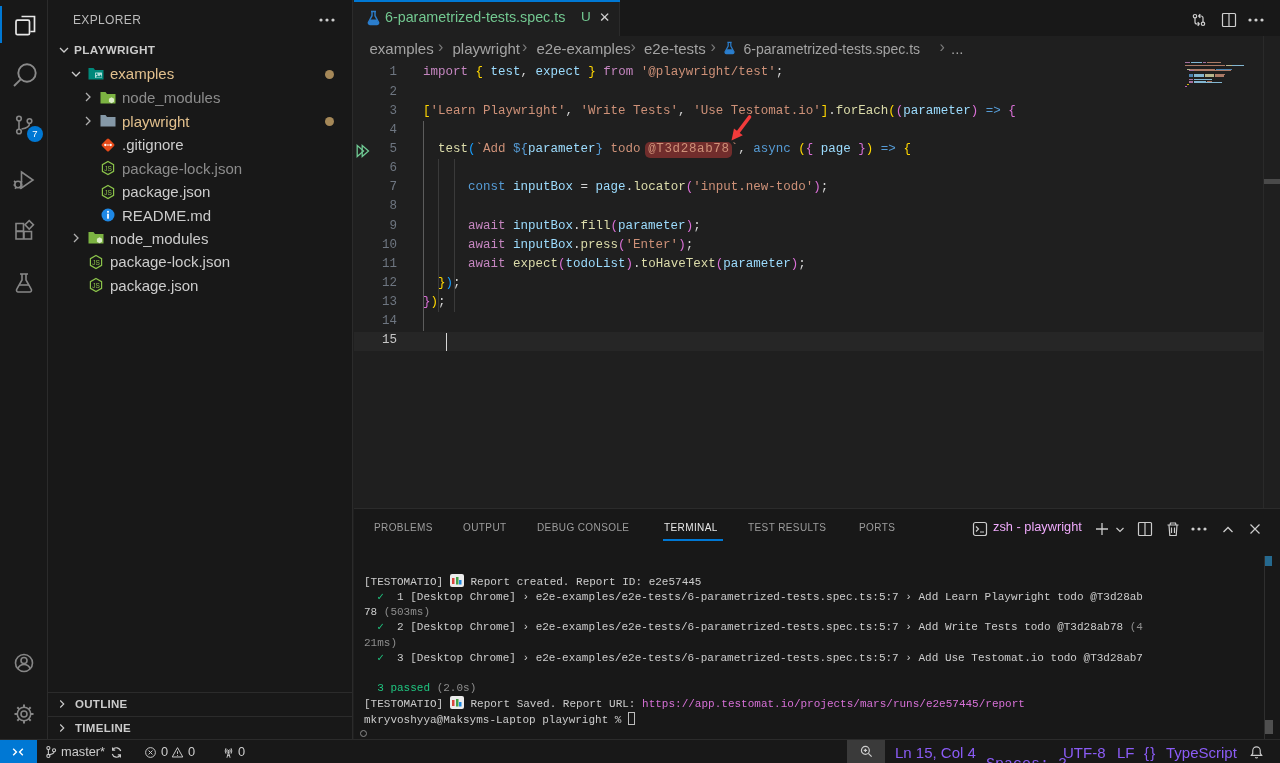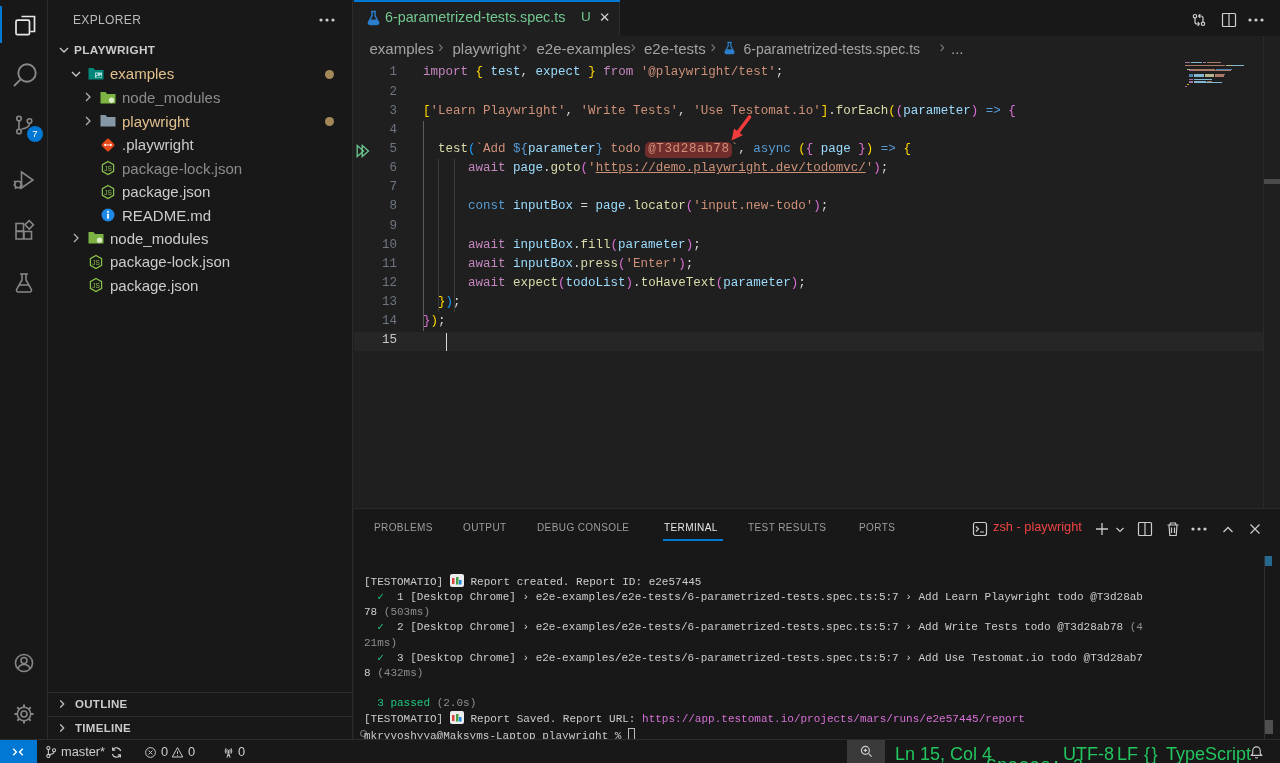--- a/index.html
+++ b/index.html
@@ -134,21 +134,21 @@
     <div class="abs" style="left:276.5px;top:116.5px;width:9px;height:9px;border-radius:50%;background:#A58858;"></div>
 
     <div class="abs" style="left:52px;top:136.5px;">
         <svg width="16" height="16" viewBox="0 0 16 16">
           <rect x="3" y="3" width="10" height="10" rx="1.5" fill="#E64A19" transform="rotate(45 8 8)"></rect>
           <circle cx="5.3" cy="8" r="1.15" fill="#fff"></circle>
           <circle cx="10.7" cy="8" r="1.15" fill="#fff"></circle>
           <path d="M6.6 8 h2.8" stroke="#fff" stroke-width="0.9"></path>
         </svg>
       </div>
-    <div class="abs" style="left:74px;top:136px;">.playwright</div>
+    <div class="abs" style="left:74px;top:136px;">.gitignore</div>
 
     <div class="abs" style="left:52px;top:160px;">
         <svg width="16" height="16" viewBox="0 0 16 16" fill="none" stroke="#8BC34A" stroke-width="1.2">
           <path d="M8 1.5 l5.6 3.2 v6.6 L8 14.5 l-5.6-3.2 v-6.6 z"></path>
           <text x="8" y="10.6" font-size="6.5" fill="#8BC34A" stroke="none" text-anchor="middle" font-family="Liberation Sans">JS</text>
         </svg>
       </div>
     <div class="abs" style="left:74px;top:159.5px;color:#8C8C8C;">package-lock.json</div>
 
     <div class="abs" style="left:52px;top:183.5px;">
@@ -271,21 +271,20 @@
 
   <div class="abs mono" style="left:0;top:63.4px;width:43px;text-align:right;font-size:12.5px;line-height:19.143px;color:#6e7681;">
 1<br>2<br>3<br>4<br>5<br>6<br>7<br>8<br>9<br>10<br>11<br>12<br>13<br>14<br><span style="color:#c6c6c6;">15</span></div>
 
   <div class="abs mono" id="codetext" style="left:69px;top:63.4px;font-size:12.5px;line-height:19.143px;color:#d4d4d4;">
 <div><span class="kp">import</span> <span class="b1">{</span> <span class="vr">test</span><span class="pu">,</span> <span class="vr">expect</span> <span class="b1">}</span> <span class="kp">from</span> <span class="st">'@playwright/test'</span><span class="pu">;</span></div>
 <div>&nbsp;</div>
 <div><span class="b1">[</span><span class="st">'Learn Playwright'</span><span class="pu">,</span> <span class="st">'Write Tests'</span><span class="pu">,</span> <span class="st">'Use Testomat.io'</span><span class="b1">]</span><span class="pu">.</span><span class="fn">forEach</span><span class="b1">(</span><span class="b2">(</span><span class="vr">parameter</span><span class="b2">)</span> <span class="kb">=&gt;</span> <span class="b2">{</span></div>
 <div>&nbsp;</div>
 <div>  <span class="fn">test</span><span class="b3">(</span><span class="st">`Add </span><span class="kb">${</span><span class="vr">parameter</span><span class="kb">}</span><span class="st"> todo </span><span class="st" style="letter-spacing:0.65px;padding-right:1px;">@T3d28ab78</span><span class="st">`</span><span class="pu">,</span> <span class="kb">async</span> <span class="b1">(</span><span class="b2">{</span> <span class="vr">page</span> <span class="b2">}</span><span class="b1">)</span> <span class="kb">=&gt;</span> <span class="b1">{</span></div>
-<div>      <span class="kp">await</span> <span class="vr">page</span><span class="pu">.</span><span class="fn">goto</span><span class="b2">(</span><span class="st">'<span style="text-decoration:underline;">https://demo.playwright.dev/todomvc/</span>'</span><span class="b2">)</span><span class="pu">;</span></div>
 <div>&nbsp;</div>
 <div>      <span class="kb">const</span> <span class="vr">inputBox</span> <span class="pu">=</span> <span class="vr">page</span><span class="pu">.</span><span class="fn">locator</span><span class="b2">(</span><span class="st">'input.new-todo'</span><span class="b2">)</span><span class="pu">;</span></div>
 <div>&nbsp;</div>
 <div>      <span class="kp">await</span> <span class="vr">inputBox</span><span class="pu">.</span><span class="fn">fill</span><span class="b2">(</span><span class="vr">parameter</span><span class="b2">)</span><span class="pu">;</span></div>
 <div>      <span class="kp">await</span> <span class="vr">inputBox</span><span class="pu">.</span><span class="fn">press</span><span class="b2">(</span><span class="st">'Enter'</span><span class="b2">)</span><span class="pu">;</span></div>
 <div>      <span class="kp">await</span> <span class="fn">expect</span><span class="b2">(</span><span class="vr">todoList</span><span class="b2">)</span><span class="pu">.</span><span class="fn">toHaveText</span><span class="b2">(</span><span class="vr">parameter</span><span class="b2">)</span><span class="pu">;</span></div>
 <div>  <span class="b1">}</span><span class="b3">)</span><span class="pu">;</span></div>
 <div><span class="b2">}</span><span class="b1">)</span><span class="pu">;</span></div>
   </div>
 
@@ -335,21 +334,21 @@
 <div class="abs" id="panel" style="left:354px;top:508px;width:926px;height:231px;background:#181818;border-top:1px solid #2b2b2b;">
   <div id="panel-tabs" class="abs" style="left:0;top:0;width:560px;height:35px;font-size:10px;letter-spacing:0.4px;color:#9d9d9d;">
     <div class="abs" style="left:20px;top:13px;">PROBLEMS</div>
     <div class="abs" style="left:109px;top:13px;">OUTPUT</div>
     <div class="abs" style="left:183px;top:13px;">DEBUG CONSOLE</div>
     <div class="abs" style="left:310px;top:13px;color:#e7e7e7;">TERMINAL</div>
     <div class="abs" style="left:309px;top:30px;width:60px;height:1.6px;background:#0078d4;"></div>
     <div class="abs" style="left:394px;top:13px;">TEST RESULTS</div>
     <div class="abs" style="left:505px;top:13px;">PORTS</div>
   </div>
-  <div id="panel-actions" class="abs" style="left:600px;top:0;width:326px;height:35px;color:#ef4444;">
+  <div id="panel-actions" class="abs" style="left:600px;top:0;width:326px;height:35px;color:#f0abfc;">
     <svg class="abs" style="left:18px;top:12px;" width="16" height="16" viewBox="0 0 16 16" fill="none" stroke="#cccccc" stroke-width="1.2">
       <rect x="1.5" y="1.5" width="13" height="13" rx="2"></rect>
         <path d="M4 5.5 l2.5 2.5 L4 10.5 M8 11 h4"></path>
     </svg>
     <div class="abs" style="left:39px;top:10px;font-size:12.8px;">zsh - playwright</div>
     <svg class="abs" style="left:140px;top:12px;" width="16" height="16" viewBox="0 0 16 16" stroke="#cccccc" stroke-width="1.3" fill="none">
         <path d="M8 2 v12 M2 8 h12"></path>
       </svg>
     <svg class="abs" style="left:160px;top:15px;" width="12" height="12" viewBox="0 0 12 12" stroke="#cccccc" stroke-width="1.2" fill="none">
         <path d="M2.5 4 L6 7.5 L9.5 4"></path>
@@ -376,21 +375,20 @@
 
   <div class="abs" style="left:6px;top:220.5px;width:7px;height:7px;border-radius:50%;border:1px solid #8a8a8a;"></div>
 
   <div id="terminal" class="abs mono" style="left:10px;top:65px;font-size:11px;line-height:15.15px;color:#cccccc;">
 <div>[TESTOMATIO] <span class="chart"></span> Report created. Report ID: e2e57445</div>
 <div>  <span class="tgreen">✓</span>  1 [Desktop Chrome] › e2e-examples/e2e-tests/6-parametrized-tests.spec.ts:5:7 › Add Learn Playwright todo @T3d28ab</div>
 <div>78 <span class="tgrey">(503ms)</span></div>
 <div>  <span class="tgreen">✓</span>  2 [Desktop Chrome] › e2e-examples/e2e-tests/6-parametrized-tests.spec.ts:5:7 › Add Write Tests todo @T3d28ab78 <span class="tgrey">(4</span></div>
 <div><span class="tgrey">21ms)</span></div>
 <div>  <span class="tgreen">✓</span>  3 [Desktop Chrome] › e2e-examples/e2e-tests/6-parametrized-tests.spec.ts:5:7 › Add Use Testomat.io todo @T3d28ab7</div>
-<div>8 <span class="tgrey">(432ms)</span></div>
 <div>&nbsp;</div>
 <div>  <span class="tgreen">3 passed</span> <span class="tgrey">(2.0s)</span></div>
 <div>[TESTOMATIO] <span class="chart"></span> Report Saved. Report URL: <span class="tmag">https://app.testomat.io/projects/mars/runs/e2e57445/report</span></div>
 <div>mkryvoshyya@Maksyms-Laptop playwright % <span style="display:inline-block;width:7px;height:13px;border:1px solid #bbbbbb;vertical-align:-2px;"></span></div>
   </div>
 
   <div class="abs" style="left:909.5px;top:47px;width:1px;height:184px;background:#2f2f2f;"></div>
   <div class="abs" style="left:911px;top:47px;width:7px;height:10px;background:#25698f;"></div>
   <div class="abs" style="left:911px;top:211px;width:8px;height:14px;background:#4f4f4f;"></div>
 </div>
@@ -429,21 +427,21 @@
       <path d="M4.6 3.2 A6 6 0 0 0 4.6 9 M11.4 3.2 A6 6 0 0 1 11.4 9 M6.2 4.4 A3.4 3.4 0 0 0 6.2 7.8 M9.8 4.4 A3.4 3.4 0 0 1 9.8 7.8" stroke-linecap="round"></path>
     </svg>
     <div class="abs" style="left:194px;top:0;">0</div>
   </div>
   <div class="abs" style="left:847px;top:0;width:38px;height:23px;background:#3a3a3a;"></div>
   <svg class="abs" style="left:859px;top:4px;" width="15" height="15" viewBox="0 0 16 16" fill="none" stroke="#cccccc" stroke-width="1.3">
     <circle cx="6.8" cy="6.8" r="4.2"></circle>
       <path d="M10 10 l3.5 3.5"></path>
       <path d="M5 6.8 h3.6 M6.8 5 v3.6"></path>
   </svg>
-  <div style="position:absolute;left:890px;top:4px;width:390px;height:16px;color:#22c55e;font-size:18px;">
+  <div style="position:absolute;left:890px;top:4px;width:390px;height:16px;color:#8b5cf6;font-size:15px;">
     <div class="abs" style="left:5px;top:0;">Ln 15, Col 4</div>
     <div class="abs" style="left:96px;top:12px;font-family:Liberation Mono, monospace;">Spaces: 2</div>
     <div class="abs" style="left:173px;top:0;">UTF-8</div>
     <div class="abs" style="left:227px;top:0;">LF</div>
     <div class="abs" style="left:254px;top:0;">{ }</div>
     <div class="abs" style="left:276px;top:0;">TypeScript</div>
     <svg class="abs" style="left:359px;top:0.5px;" width="15" height="15" viewBox="0 0 16 16" fill="none" stroke="#cccccc" stroke-width="1.2">
       <path d="M8 2 a4 4 0 0 1 4 4 v3 l1.5 2 h-11 L4 9 V6 a4 4 0 0 1 4-4 z M6.8 13 a1.3 1.3 0 0 0 2.4 0"></path>
     </svg>
   </div>

